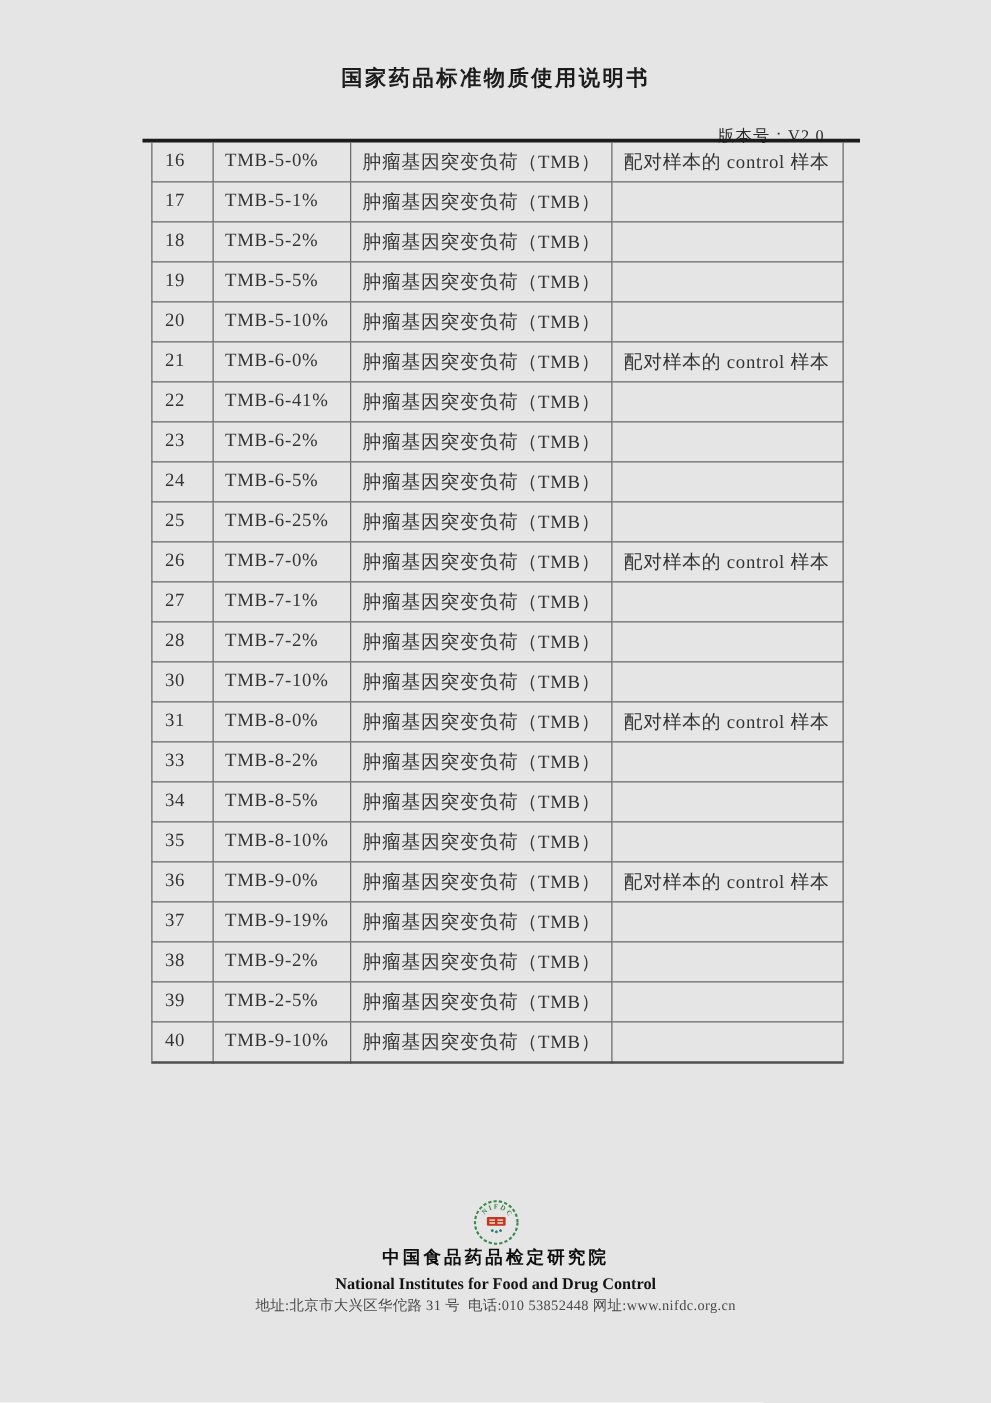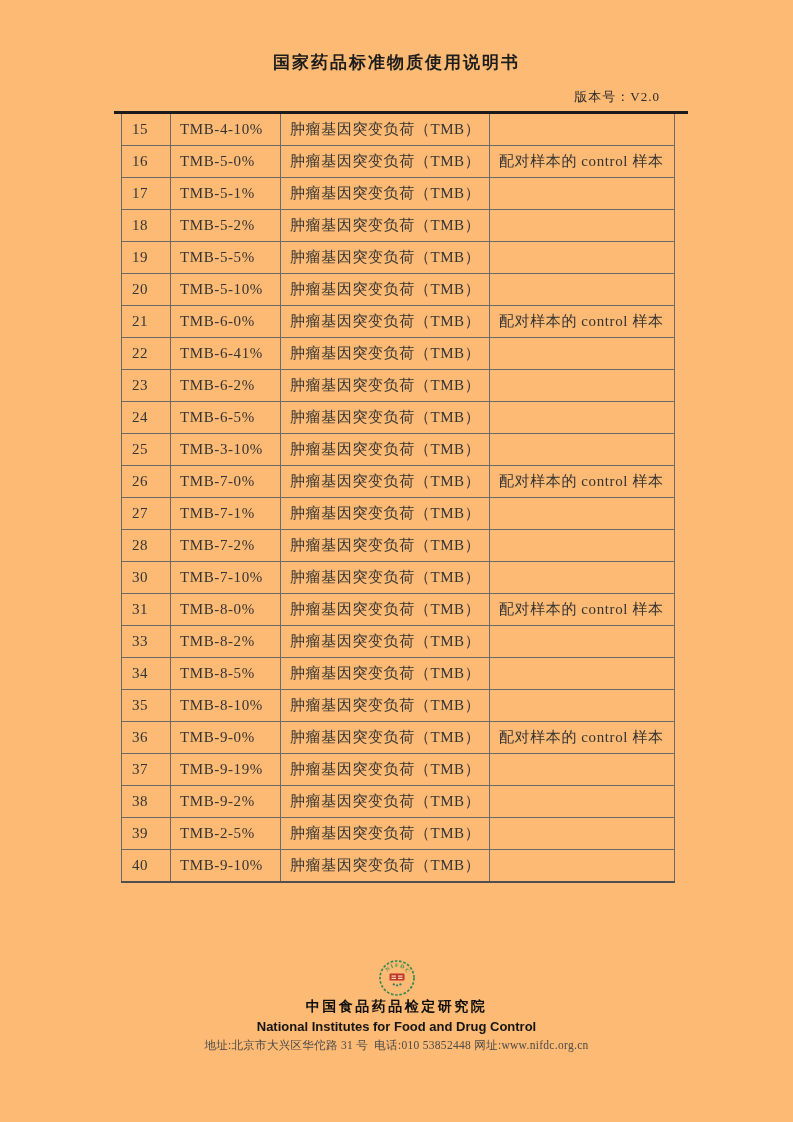--- a/index.html
+++ b/index.html
@@ -4,38 +4,38 @@
 <style>
   html, body {
     margin: 0;
     padding: 0;
     background: #ffffff;
   }
   .page {
     position: relative;
     width: 793px;
     height: 1122px;
-    background: #fdba74;
+    background: #e5e5e5;
     font-family: "Liberation Serif", "DejaVu Serif", serif;
     overflow: hidden;
   }
   .doc-title {
     position: absolute;
     top: 51px;
     left: 0;
     width: 100%;
     text-align: center;
     font-size: 17px;
     font-weight: bold;
     letter-spacing: 2px;
     color: #1c1c1c;
   }
   .version-label {
     position: absolute;
-    top: 88px;
+    top: 100px;
     right: 133px;
     font-size: 13px;
     letter-spacing: 1px;
     color: #2b2b2b;
   }
   .top-rule {
     position: absolute;
     top: 111px;
     left: 114px;
     width: 574px;
@@ -87,21 +87,21 @@
     font-size: 14px;
     font-weight: bold;
     letter-spacing: 2.5px;
     color: #0f0f0f;
   }
   .inst-en {
     margin-top: 6px;
     font-size: 13px;
     font-weight: bold;
     color: #141414;
-    font-family: Liberation Sans, sans-serif;
+    font-family: Liberation Serif, serif;
   }
   .addr {
     margin-top: 7px;
     font-size: 11.5px;
     color: #4a4a4a;
     letter-spacing: 0.3px;
     white-space: pre;
     text-align: center;
   }
 </style>
@@ -118,26 +118,20 @@
 
   <table class="spec-table">
     <colgroup>
       <col style="width:49px">
       <col style="width:110px">
       <col style="width:209px">
       <col style="width:185px">
     </colgroup>
     <tbody>
         <tr>
-          <td>15</td>
-          <td>TMB-4-10%</td>
-          <td>肿瘤基因突变负荷（TMB）</td>
-          <td></td>
-        </tr>
-        <tr>
           <td>16</td>
           <td>TMB-5-0%</td>
           <td>肿瘤基因突变负荷（TMB）</td>
           <td>配对样本的 control 样本</td>
         </tr>
         <tr>
           <td>17</td>
           <td>TMB-5-1%</td>
           <td>肿瘤基因突变负荷（TMB）</td>
           <td></td>
@@ -179,21 +173,21 @@
           <td></td>
         </tr>
         <tr>
           <td>24</td>
           <td>TMB-6-5%</td>
           <td>肿瘤基因突变负荷（TMB）</td>
           <td></td>
         </tr>
         <tr>
           <td>25</td>
-          <td>TMB-3-10%</td>
+          <td>TMB-6-25%</td>
           <td>肿瘤基因突变负荷（TMB）</td>
           <td></td>
         </tr>
         <tr>
           <td>26</td>
           <td>TMB-7-0%</td>
           <td>肿瘤基因突变负荷（TMB）</td>
           <td>配对样本的 control 样本</td>
         </tr>
         <tr>

